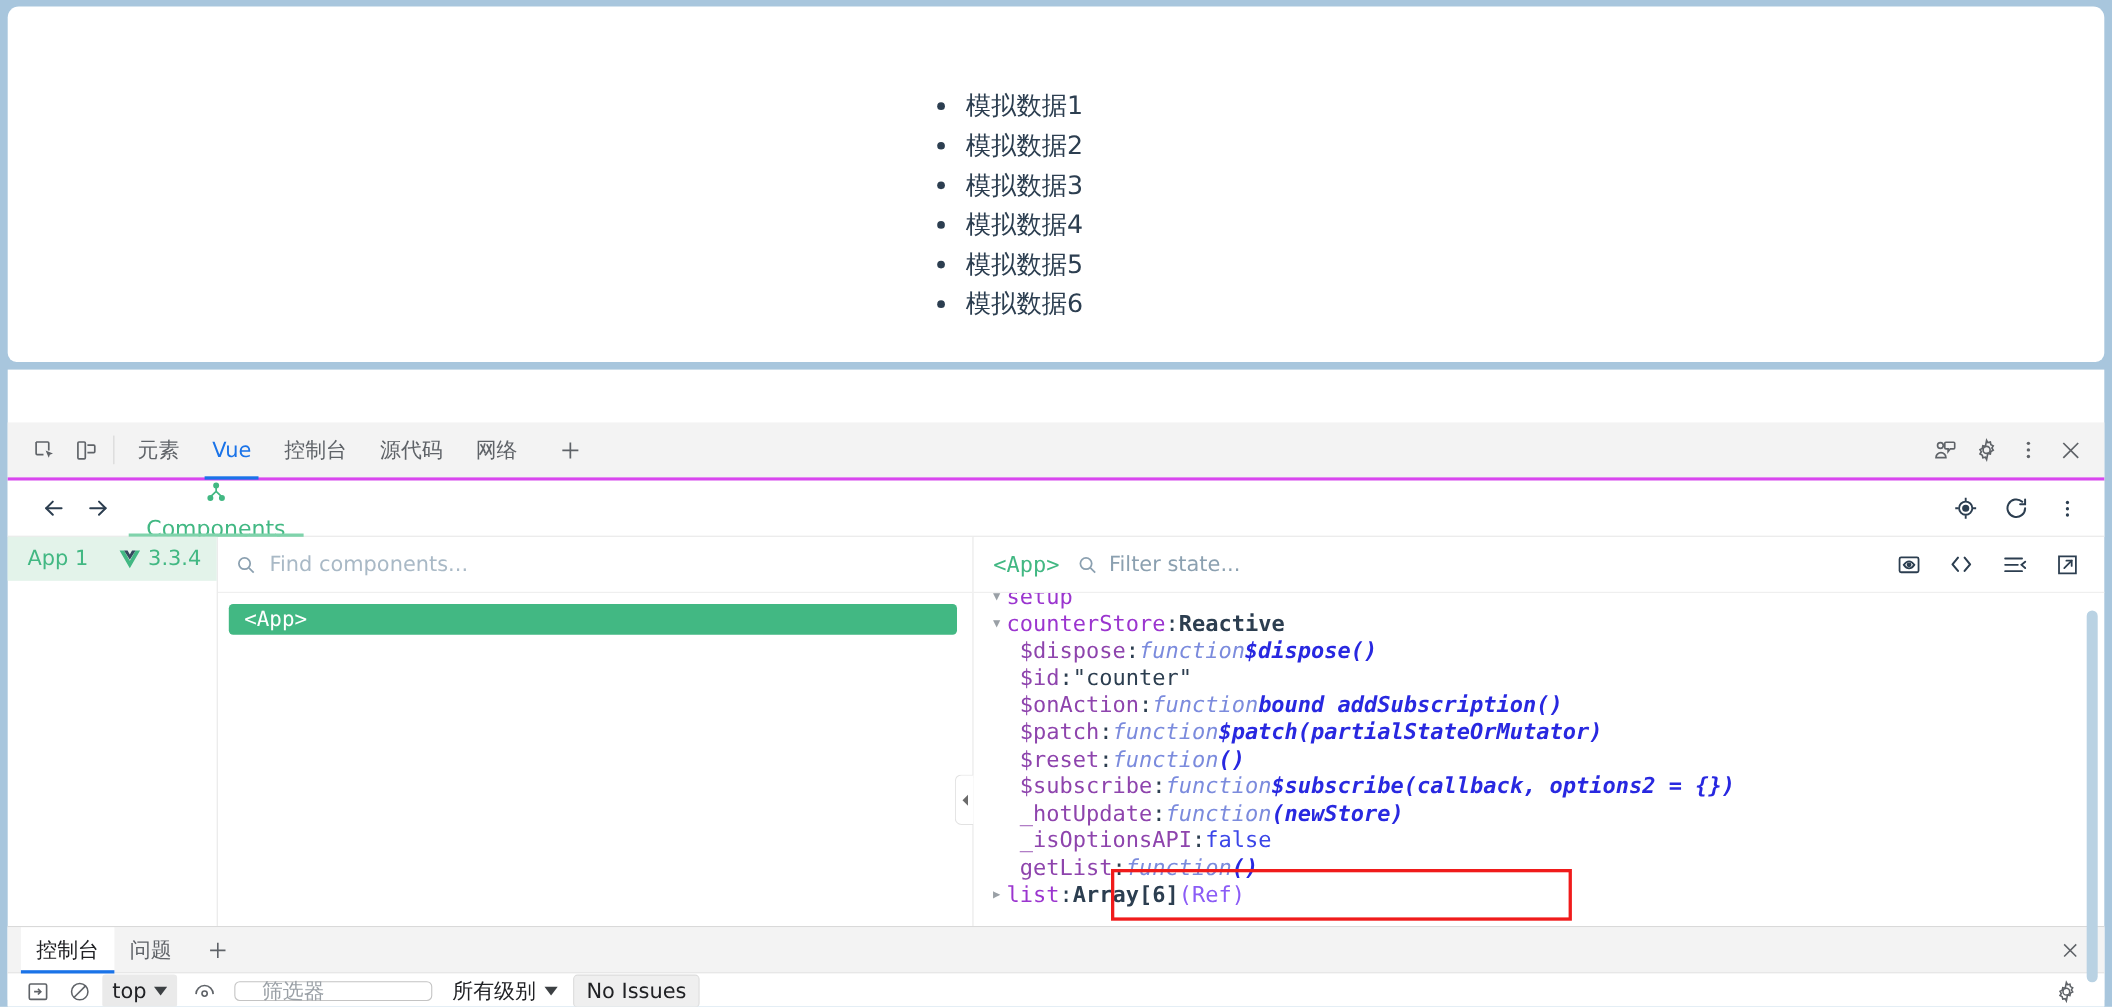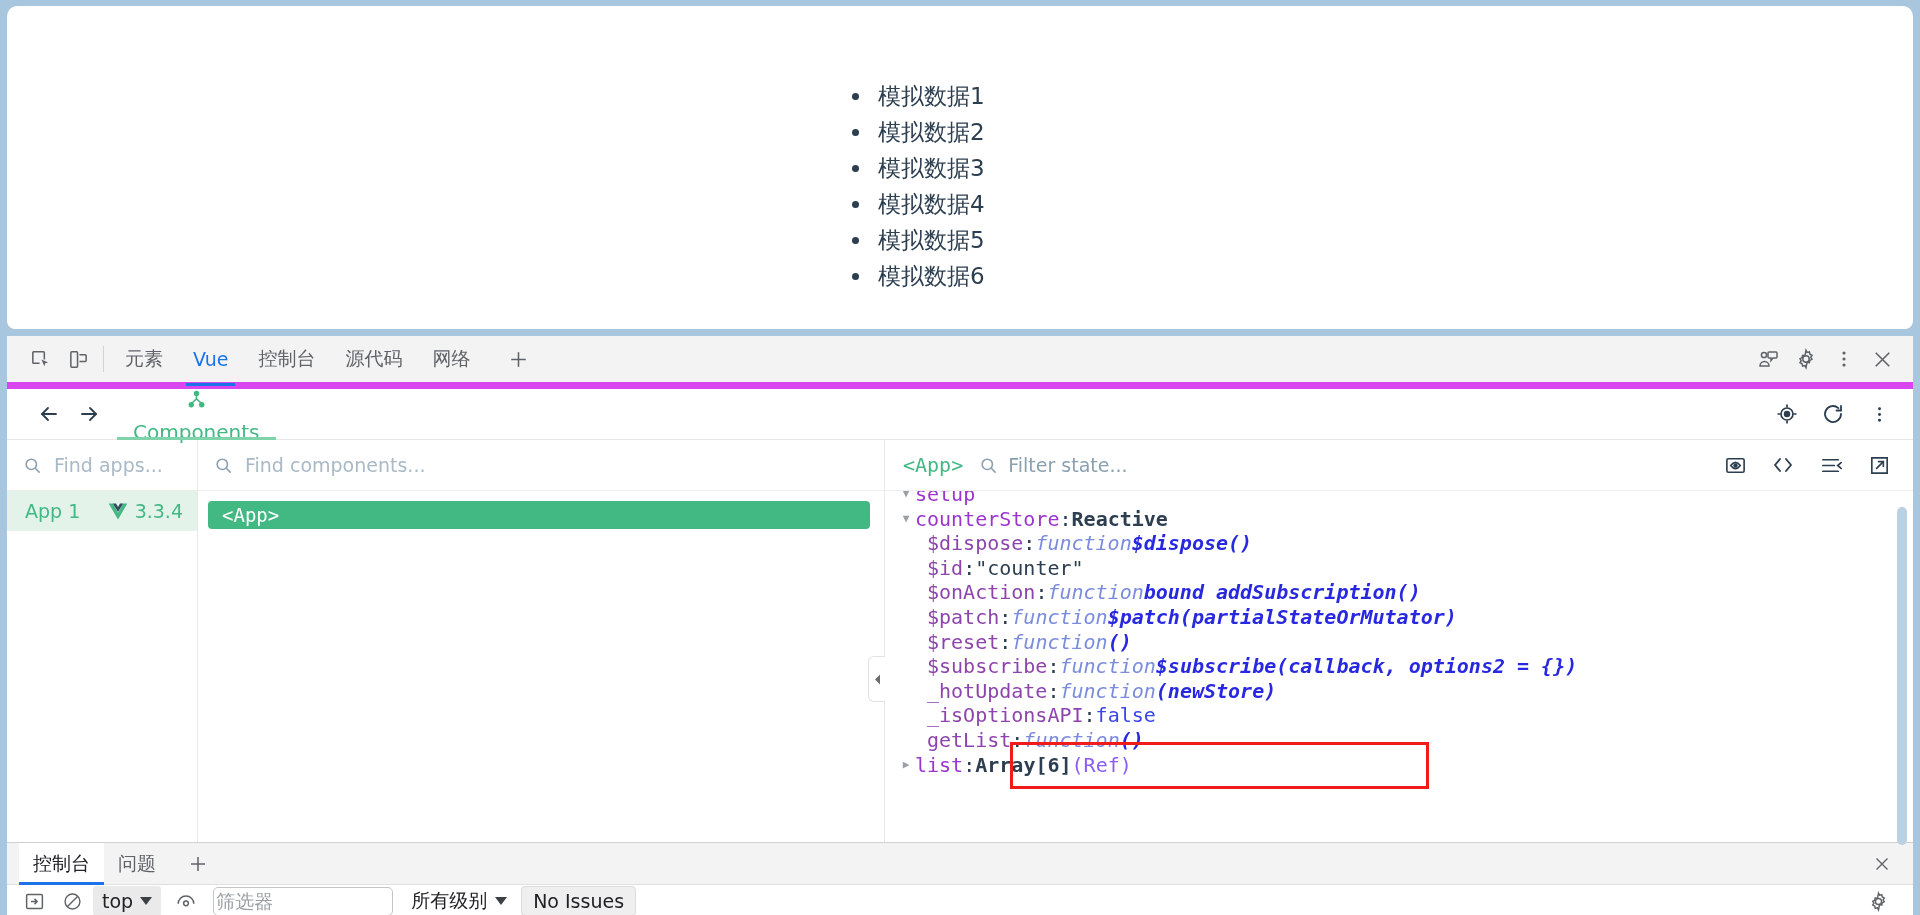--- a/index.html
+++ b/index.html
@@ -40,23 +40,24 @@
   .devtools {
     position: absolute; left: 7px; top: 336px; width: 1906px; height: 573px;
     background: #ffffff;
     display: flex; flex-direction: column;
   }
 
   
   .dt-tabbar {
     height: 53px; flex: 0 0 53px;
     background: #f3f3f3;
-    border-bottom: 7px solid #d946ef;
+    border-bottom: 3px solid #d946ef;
     display: flex; align-items: center;
     padding: 0 12px 0 14px;
+    margin-top: 48px;
   }
   .dt-iconbtn {
     width: 38px; height: 38px;
     display: flex; align-items: center; justify-content: center;
     color: #5f6368; cursor: pointer;
     border-radius: 3px;
   }
   .dt-tab {
     height: 53px; padding: 0 15px;
     display: flex; align-items: center; justify-content: center;
@@ -242,22 +243,22 @@
     width: 34px; height: 32px; display: flex; align-items: center; justify-content: center;
     color: #5f6368; cursor: pointer; border-radius: 3px; margin-right: 4px; flex: 0 0 auto;
   }
   .ct-select {
     height: 30px; display: flex; align-items: center; gap: 7px;
     padding: 0 9px; background: #eaeaea; border-radius: 3px;
     font-size: 19px; color: #202124; cursor: pointer; margin-right: 8px; flex: 0 0 auto;
     font-family: "DejaVu Sans", sans-serif;
   }
   .ct-filter {
-    height: 29px; flex: 0 0 180px; margin-left: 6px; margin-right: 18px;
-    border: 1px solid #c4c4c4; border-radius: 5px; padding: 0 0;
+    height: 18px; flex: 0 0 180px; margin-left: 6px; margin-right: 18px;
+    border: 1px solid #c4c4c4; border-radius: 5px; padding: 0 22px;
     display: flex; align-items: center; background: #fff;
   }
   .ct-filter input {
     border: none; outline: none; width: 100%; font-size: 19px; color: #202124;
     background: transparent; font-family: "DejaVu Sans", sans-serif;
   }
   .ct-filter input::placeholder { color: #9aa0a6; }
   .ct-level {
     display: flex; align-items: center; gap: 8px; font-size: 19px; color: #202124;
     cursor: pointer; margin-right: 14px; flex: 0 0 auto;
@@ -414,29 +415,20 @@
             <circle cx="12" cy="5.5" r="1.7"></circle>
             <circle cx="12" cy="12" r="1.7"></circle>
             <circle cx="12" cy="18.5" r="1.7"></circle>
           </svg>
       </div>
     </div>
 
     <div class="vue-body">
 
       <div class="col-apps">
-        <div class="searchbar">
-          <span class="sicon">
-            <svg width="19" height="19" viewBox="0 0 24 24" fill="none" stroke="currentColor" stroke-width="2">
-                <circle cx="10.5" cy="10.5" r="6.5"></circle>
-                <path d="M15.5 15.5L21 21"></path>
-              </svg>
-          </span>
-          <input value="" placeholder="Find apps..." style="">
-        </div>
         <div class="app-row">
           <span>App 1</span>
           <span class="ver">
             <span style="display:flex;">
               <svg width="20" height="17" viewBox="0 0 24 21">
                 <path d="M0.5 0.5h5L12 12 18.5 0.5h5L12 20.5z" fill="#42b883"></path>
                 <path d="M5.5 0.5h4L12 5l2.5-4.5h4L12 11z" fill="#35495e"></path>
               </svg>
             </span>
             <span>3.3.4</span>

